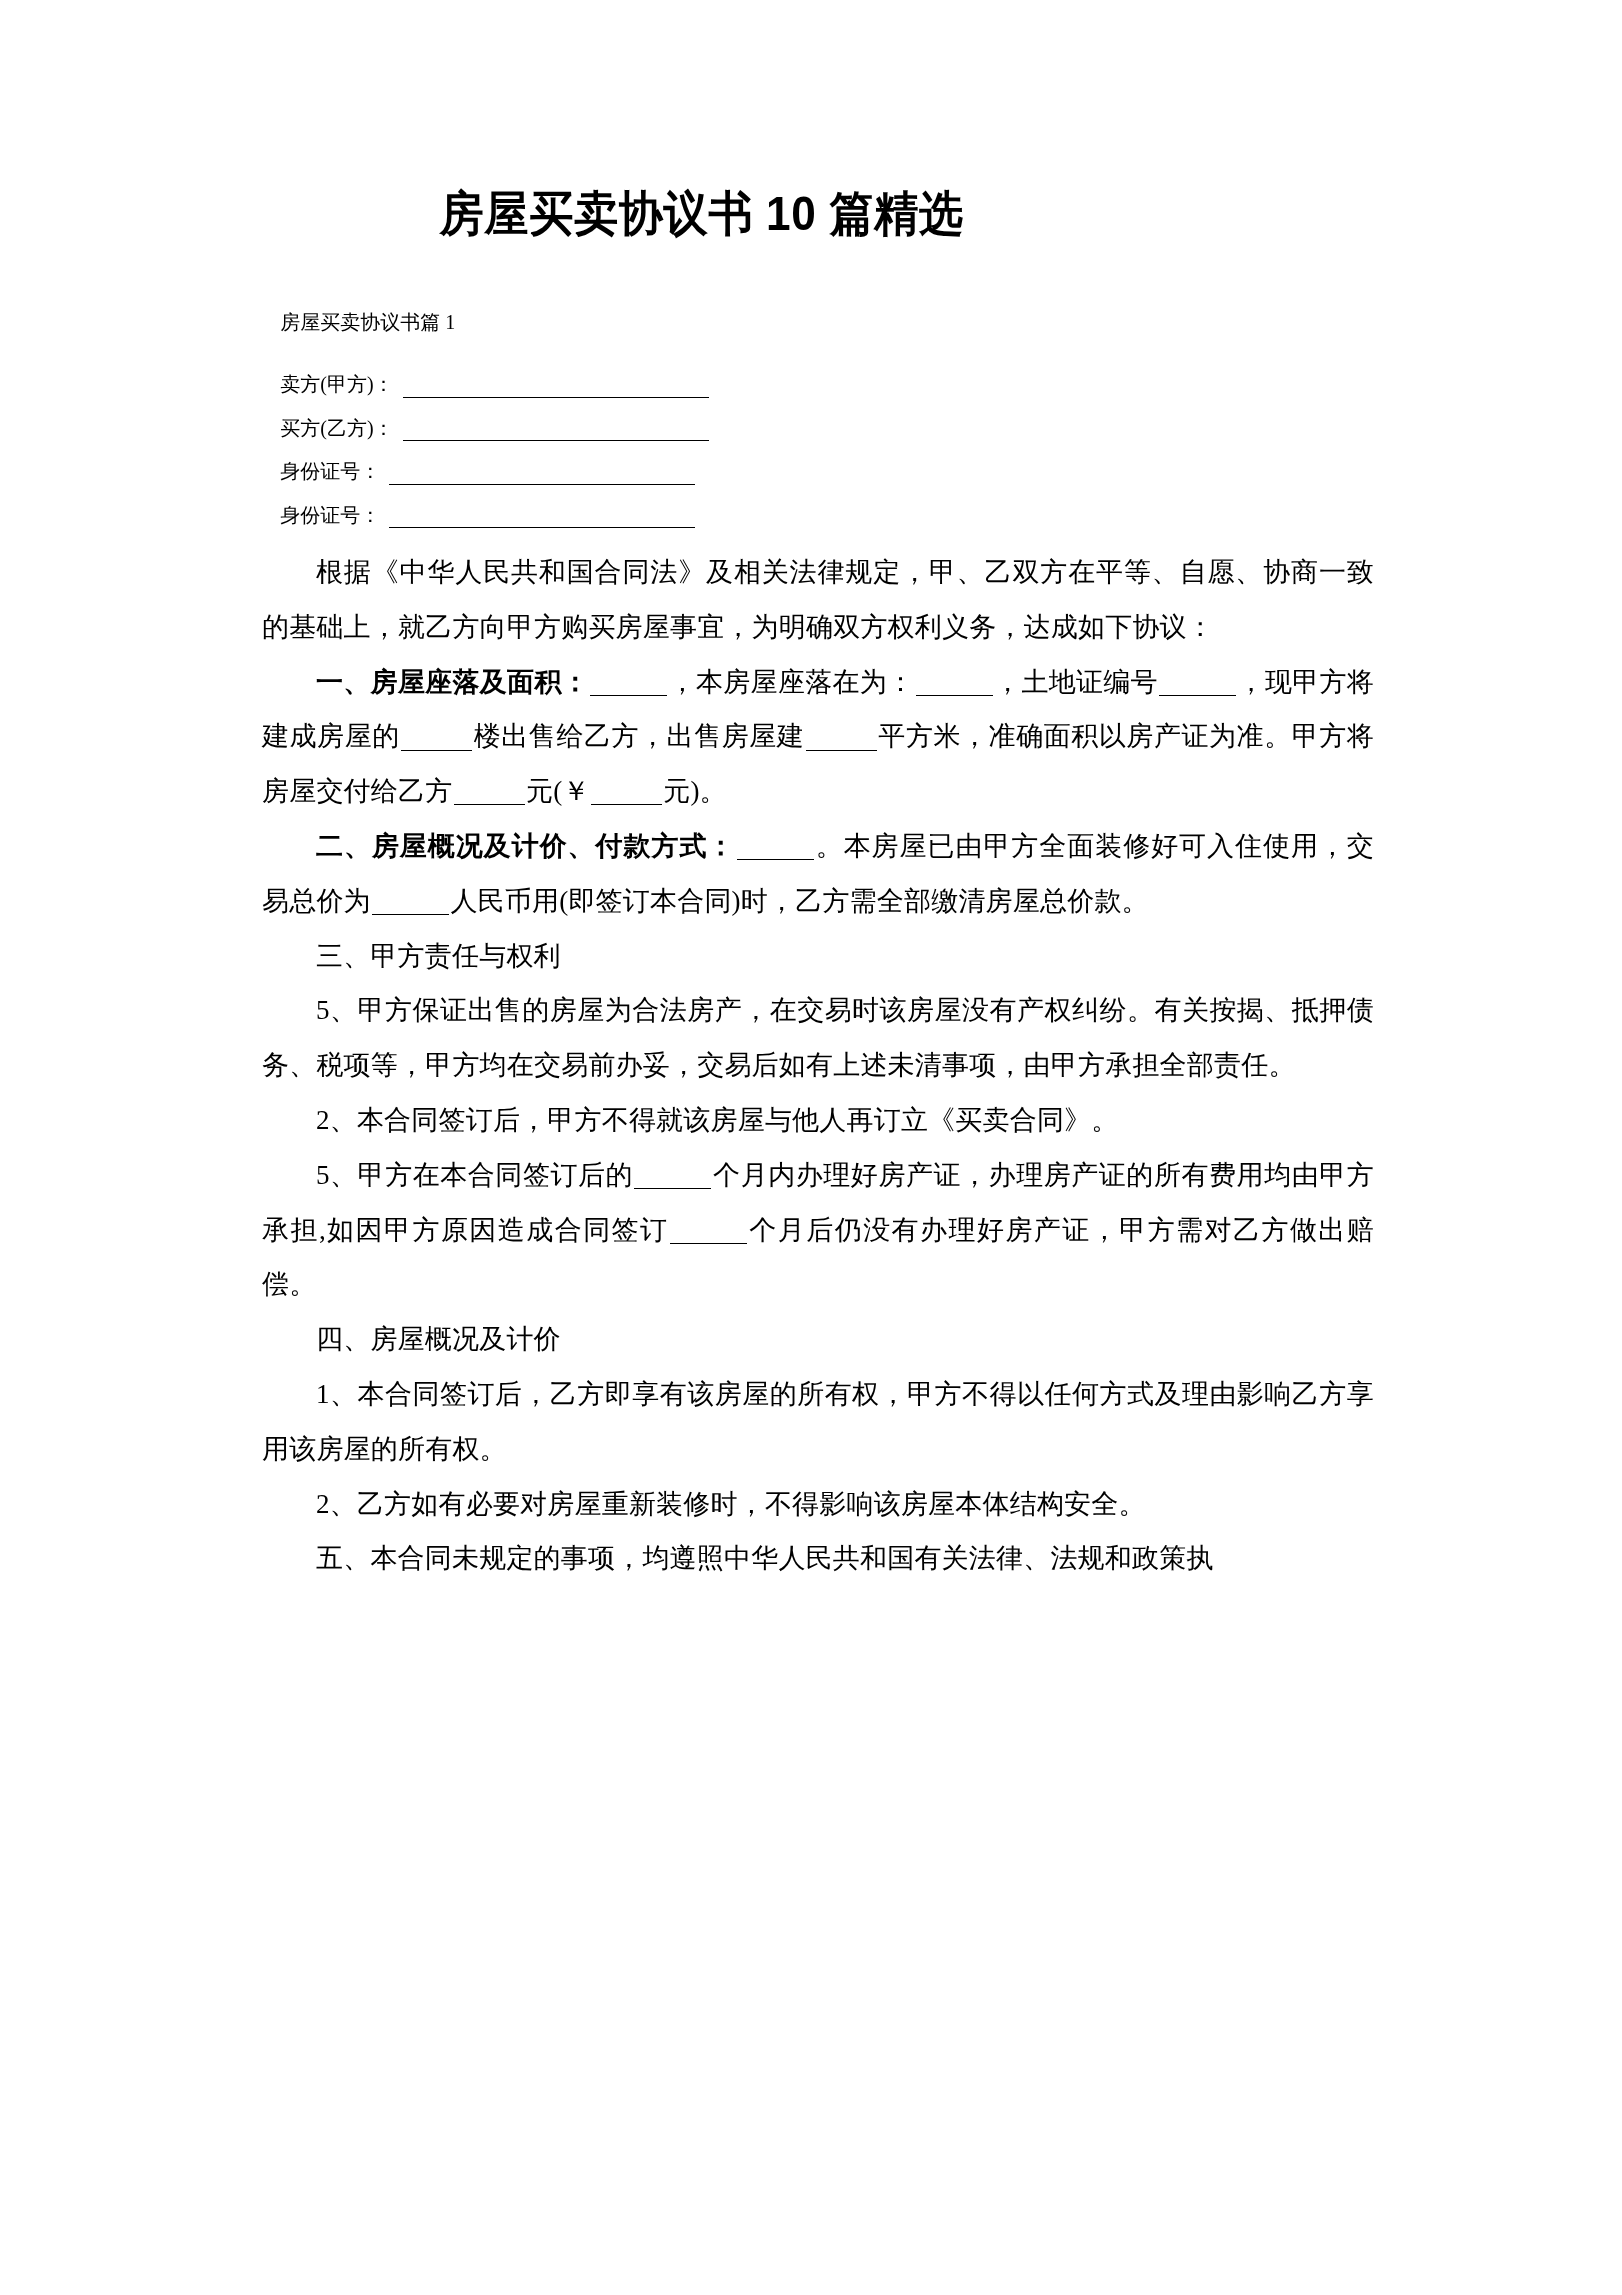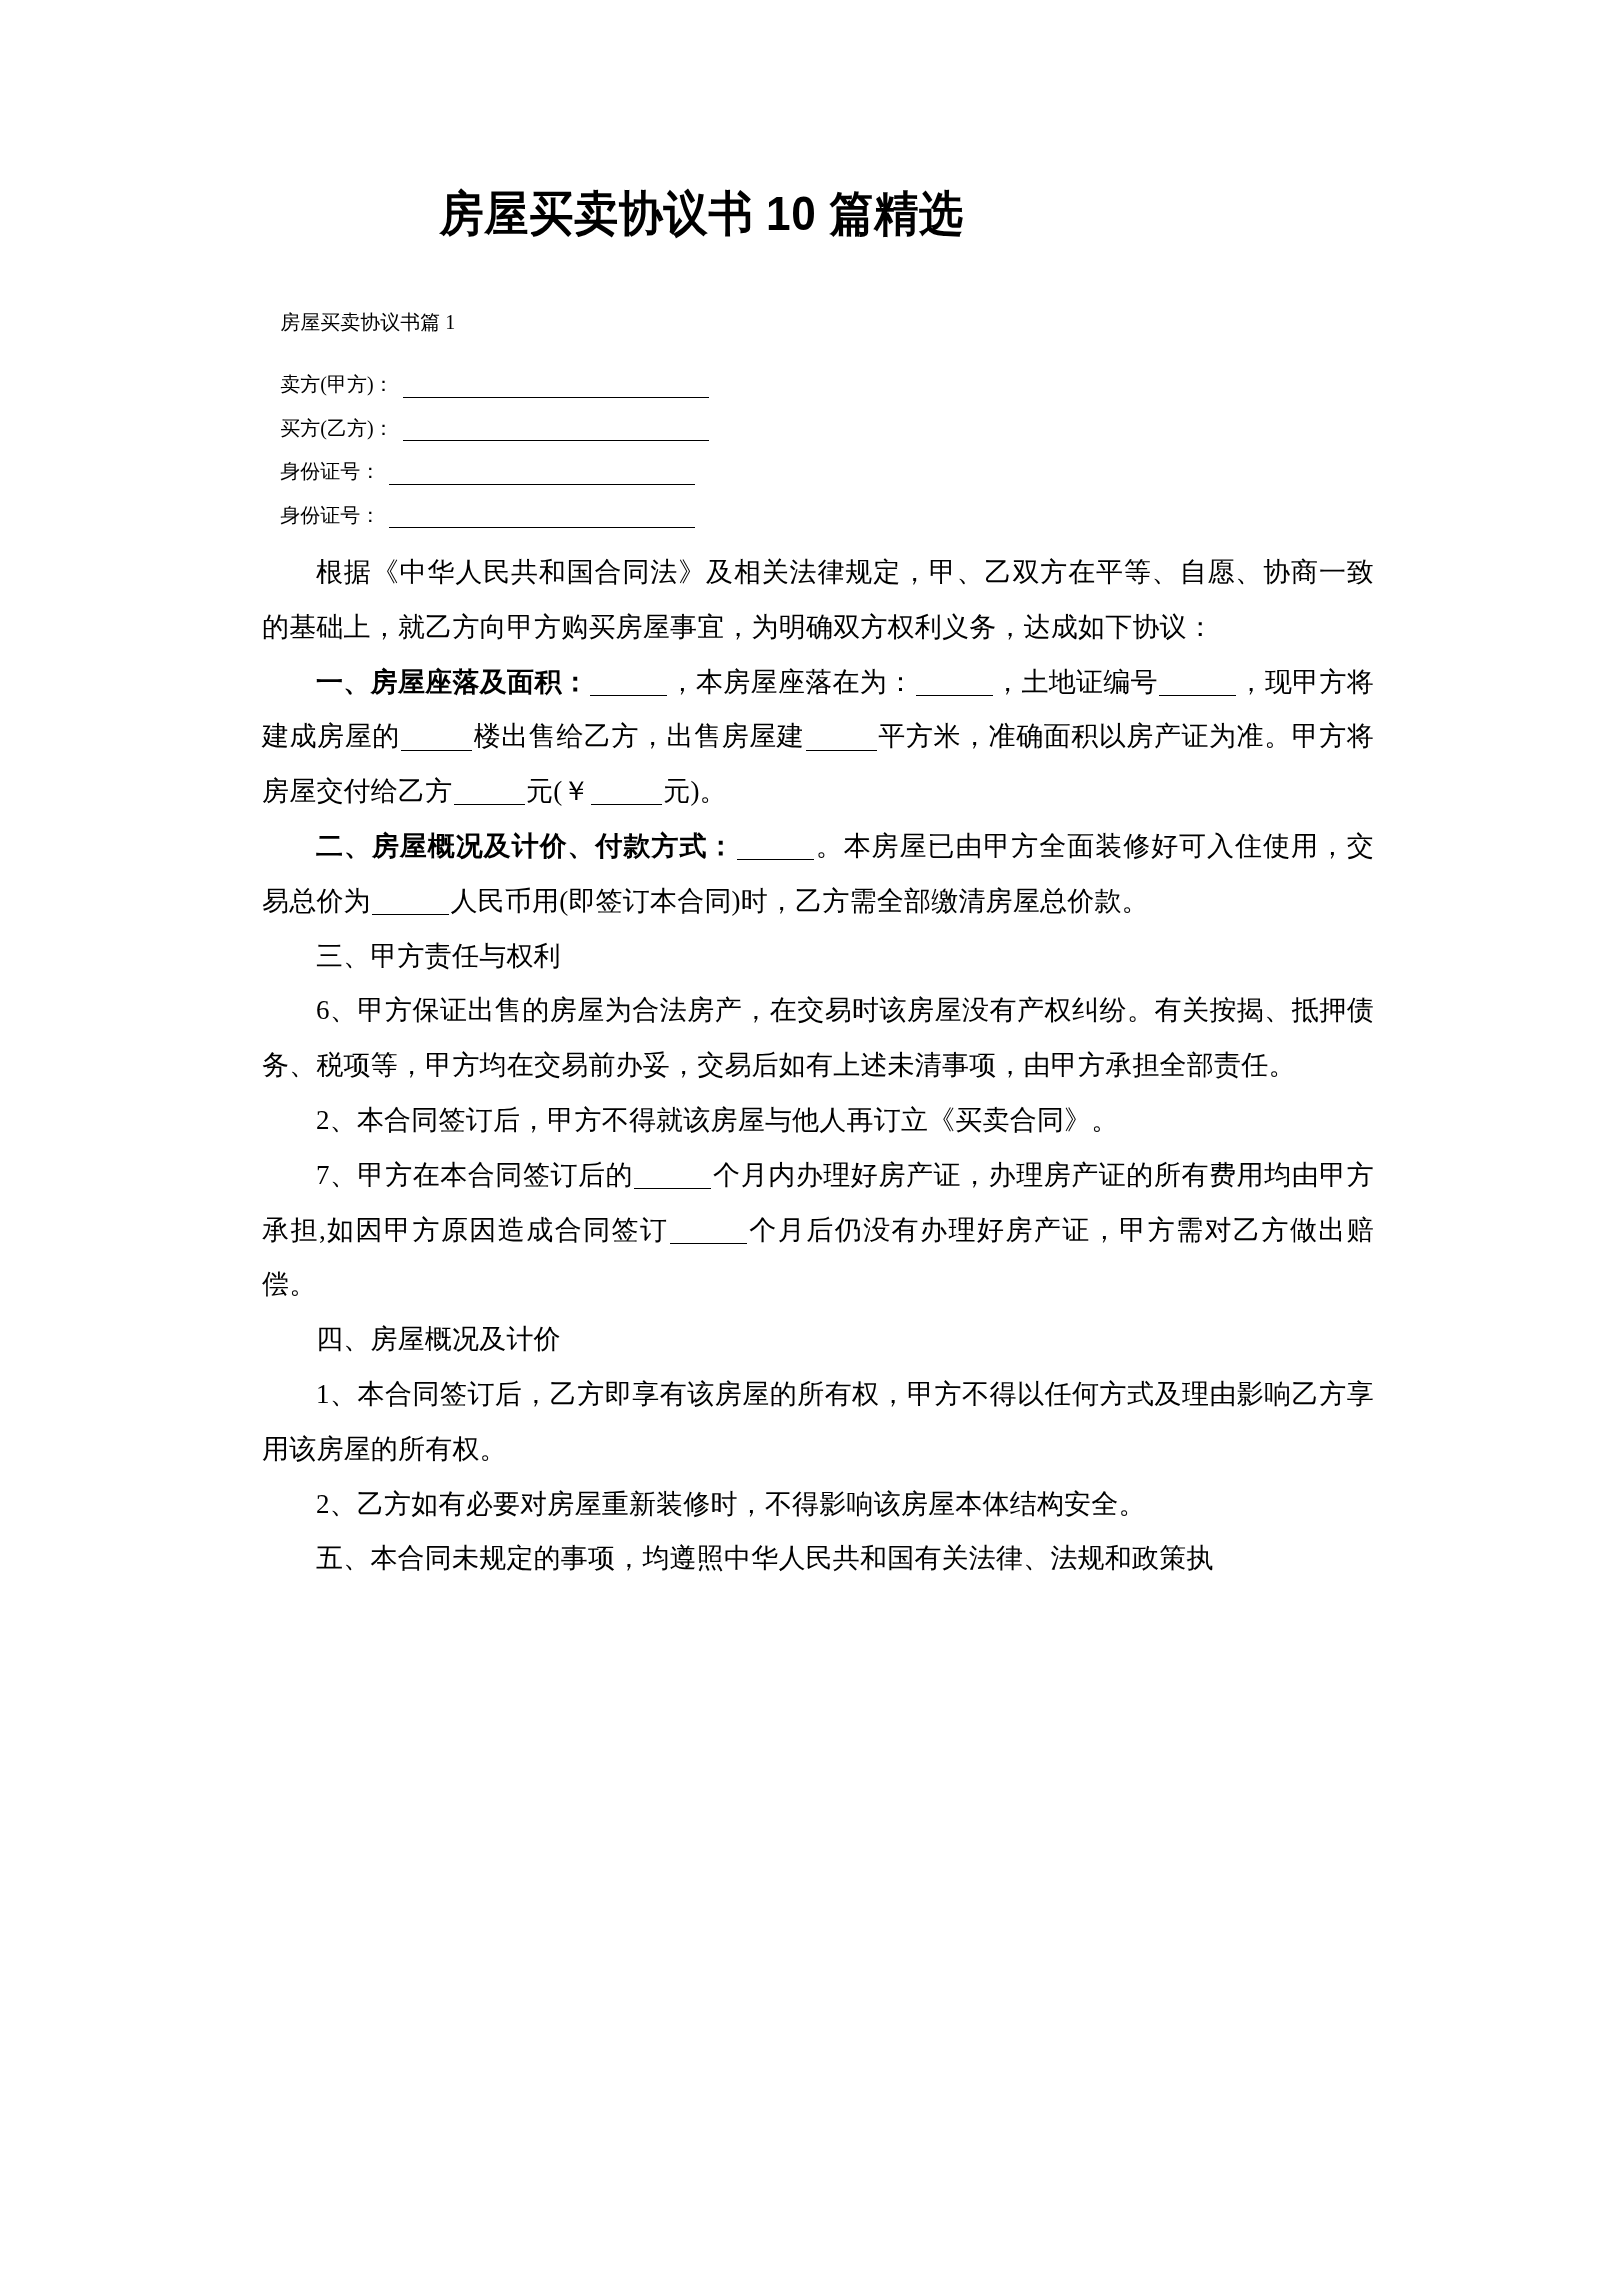--- a/index.html
+++ b/index.html
@@ -119,25 +119,25 @@
       <div class="gap-md"></div>
 
       <p class="para indent">根据《中华人民共和国合同法》及相关法律规定，甲、乙双方在平等、自愿、协商一致的基础上，就乙方向甲方购买房屋事宜，为明确双方权利义务，达成如下协议：</p>
 
       <p class="para indent"><span class="sec-head">一、房屋座落及面积：</span><span class="blank"></span><span>，本房屋座落在为：</span><span class="blank"></span><span>，土地证编号</span><span class="blank"></span><span>，现甲方将建成房屋的</span><span class="blank sm"></span><span>楼出售给乙方，出售房屋建</span><span class="blank sm"></span><span>平方米，准确面积以房产证为准。甲方将房屋交付给乙方</span><span class="blank sm"></span><span>元(￥</span><span class="blank sm"></span><span>元)。</span></p>
 
       <p class="para indent"><span class="sec-head">二、房屋概况及计价、付款方式：</span><span class="blank"></span><span>。本房屋已由甲方全面装修好可入住使用，交易总价为</span><span class="blank"></span><span>人民币用(即签订本合同)时，乙方需全部缴清房屋总价款。</span></p>
 
       <p class="para indent">三、甲方责任与权利</p>
 
-      <p class="para indent">6、甲方保证出售的房屋为合法房产，在交易时该房屋没有产权纠纷。有关按揭、抵押债务、税项等，甲方均在交易前办妥，交易后如有上述未清事项，由甲方承担全部责任。</p>
+      <p class="para indent">5、甲方保证出售的房屋为合法房产，在交易时该房屋没有产权纠纷。有关按揭、抵押债务、税项等，甲方均在交易前办妥，交易后如有上述未清事项，由甲方承担全部责任。</p>
 
       <p class="para indent">2、本合同签订后，甲方不得就该房屋与他人再订立《买卖合同》。</p>
 
-      <p class="para indent"><span>7、甲方在本合同签订后的</span><span class="blank"></span><span>个月内办理好房产证，办理房产证的所有费用均由甲方承担,如因甲方原因造成合同签订</span><span class="blank"></span><span>个月后仍没有办理好房产证，甲方需对乙方做出赔偿。</span></p>
+      <p class="para indent"><span>5、甲方在本合同签订后的</span><span class="blank"></span><span>个月内办理好房产证，办理房产证的所有费用均由甲方承担,如因甲方原因造成合同签订</span><span class="blank"></span><span>个月后仍没有办理好房产证，甲方需对乙方做出赔偿。</span></p>
 
       <p class="para indent">四、房屋概况及计价</p>
 
       <p class="para indent">1、本合同签订后，乙方即享有该房屋的所有权，甲方不得以任何方式及理由影响乙方享用该房屋的所有权。</p>
 
       <p class="para indent">2、乙方如有必要对房屋重新装修时，不得影响该房屋本体结构安全。</p>
 
       <p class="para indent">五、本合同未规定的事项，均遵照中华人民共和国有关法律、法规和政策执</p>
 
     </div>

